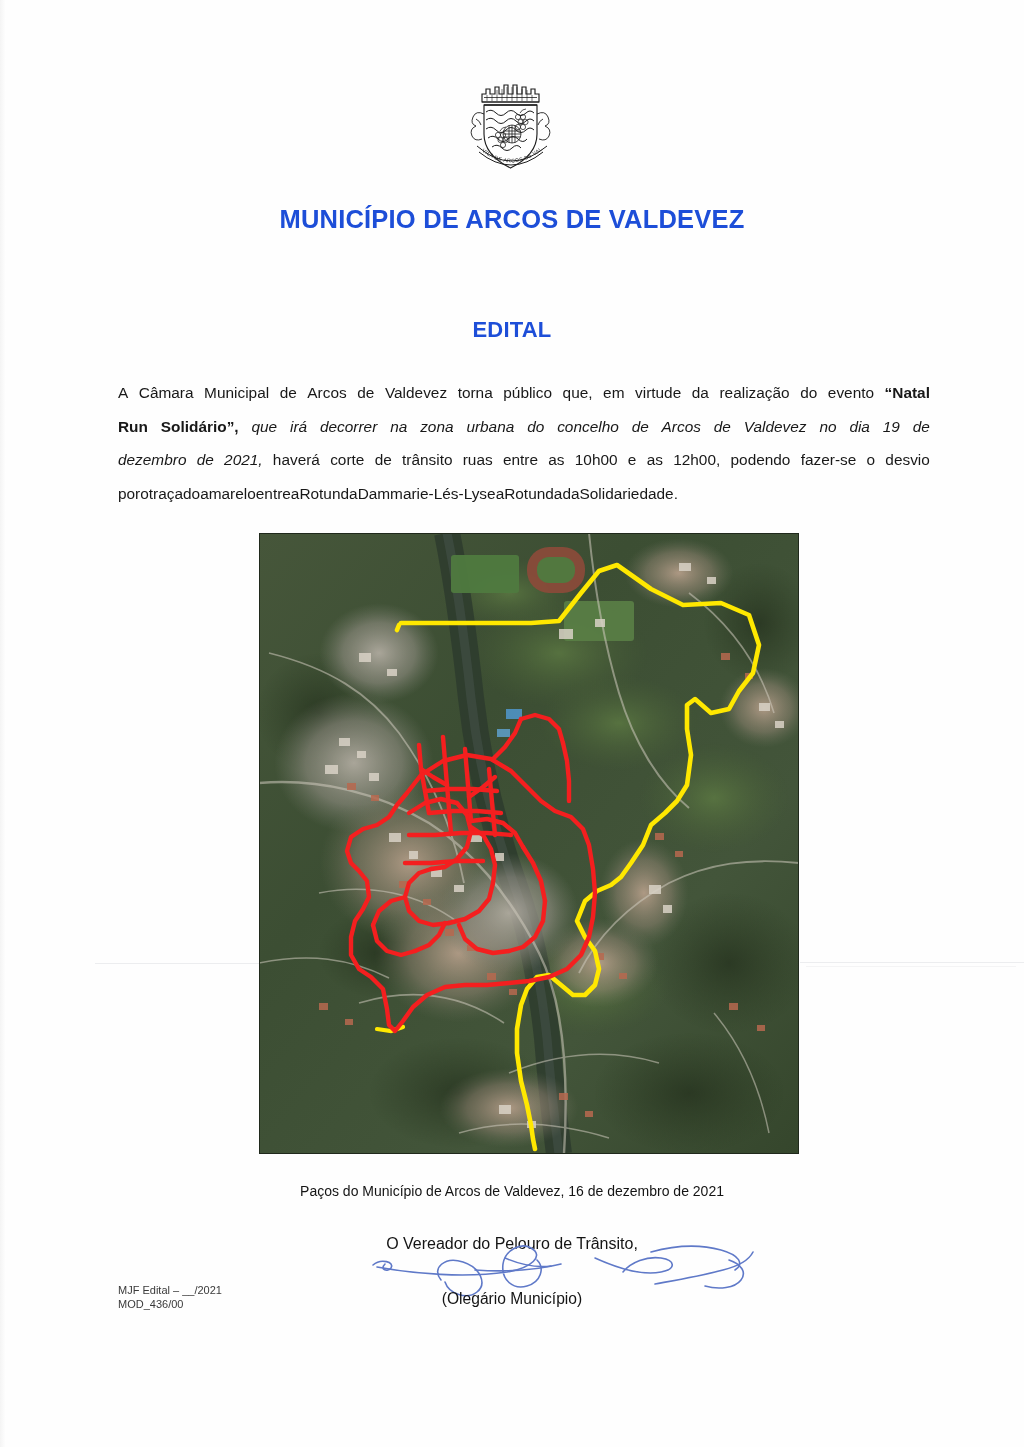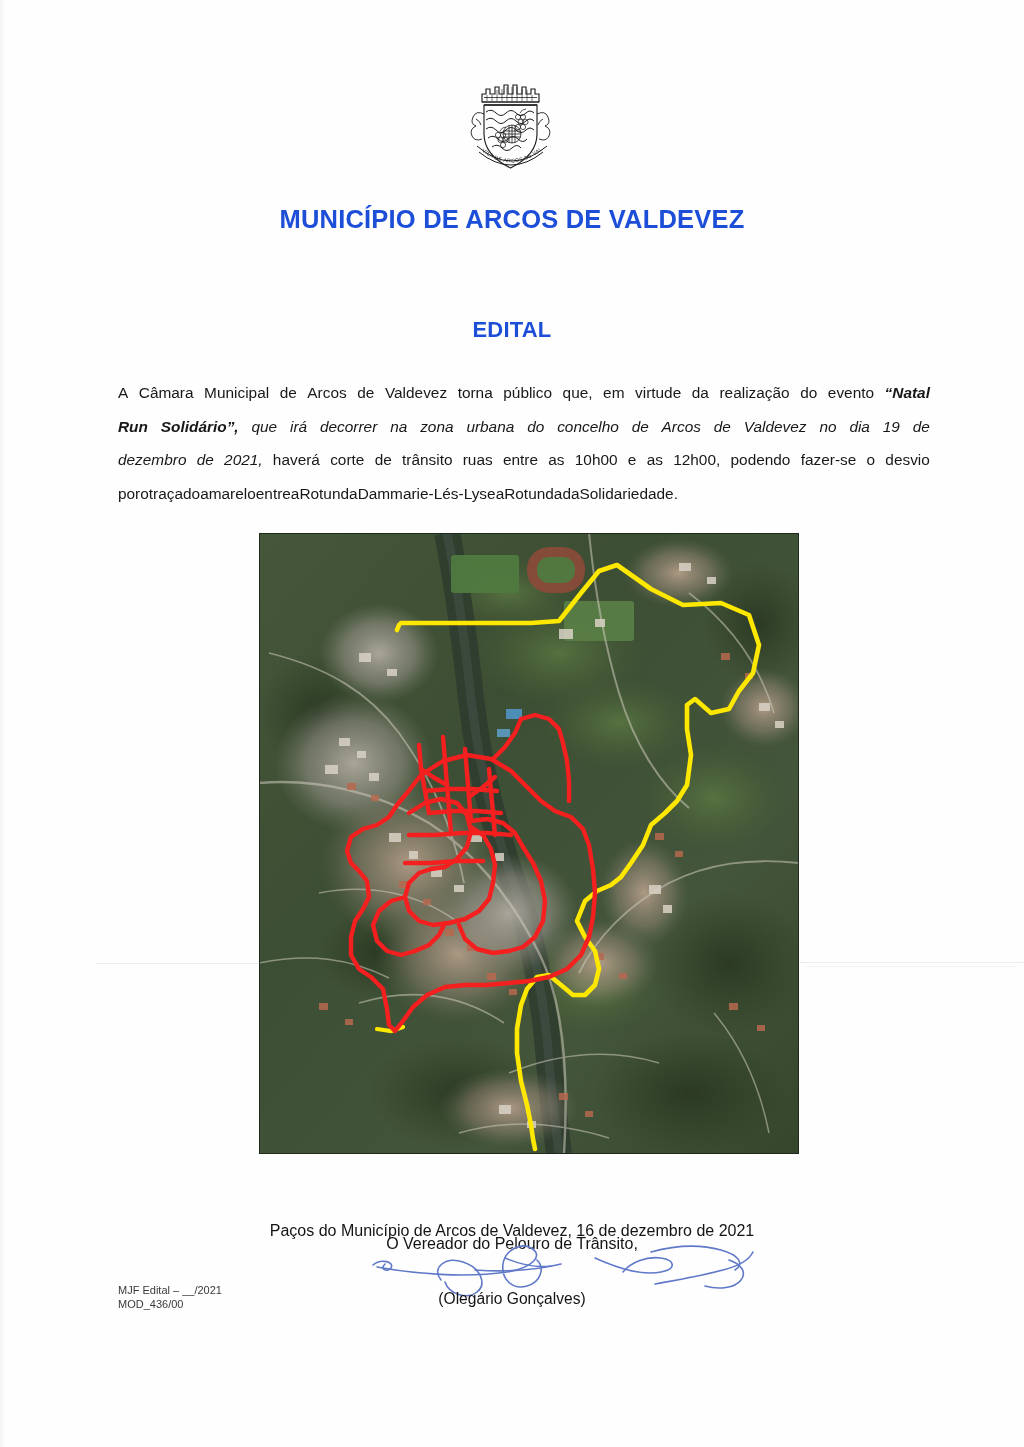--- a/index.html
+++ b/index.html
@@ -73,41 +73,41 @@
   .body-line {
     display: flex;
     white-space: pre;
   }
   .body-line.justify {
     justify-content: space-between;
   }
   .body-line .seg { white-space: pre; }
   .b  { font-weight: normal; }
   .i  { font-style: italic; }
-  .bi { font-weight: bold; font-style: italic; }
+  .bi { font-weight: bold; }
 
   
   .map-wrap {
     position: absolute;
     left: 259px;
     top: 533px;
     width: 540px;
     height: 621px;
     background: #2f3d28;
     overflow: hidden;
   }
   .map-wrap svg { display: block; }
 
   
   .place-date {
     position: absolute;
     left: 0; right: 0;
-    top: 1222px;
+    top: 1183px;
     text-align: center;
-    font-size: 16px;
+    font-size: 14px;
     color: #141414;
   }
   .vereador {
     position: absolute;
     left: 0; right: 0;
     top: 1235px;
     text-align: center;
     font-size: 16px;
     color: #141414;
   }
@@ -456,20 +456,20 @@
       <path d="M150 20 C164 26 180 30 196 28"></path>
       <path d="M120 32 C150 34 182 32 206 26"></path>
       <path d="M240 20 C262 30 286 38 306 34 C322 31 320 22 306 20
                C292 18 276 24 268 34"></path>
       <path d="M296 14 C318 8 344 6 366 12 C384 17 390 26 380 32"></path>
       <path d="M300 46 C322 42 346 38 368 32 C384 28 394 22 398 14"></path>
       <path d="M374 22 C386 26 392 34 386 42 C380 50 364 52 350 48"></path>
     </g>
   </svg>
 
-  <div class="sig-name">(Olegário Gonçalves)</div>
+  <div class="sig-name">(Olegário Município)</div>
 
   <div class="doc-codes">
     <div>MJF Edital – __/2021</div>
     <div>MOD_436/00</div>
   </div>
 
 </div>
 
 </body></html>

